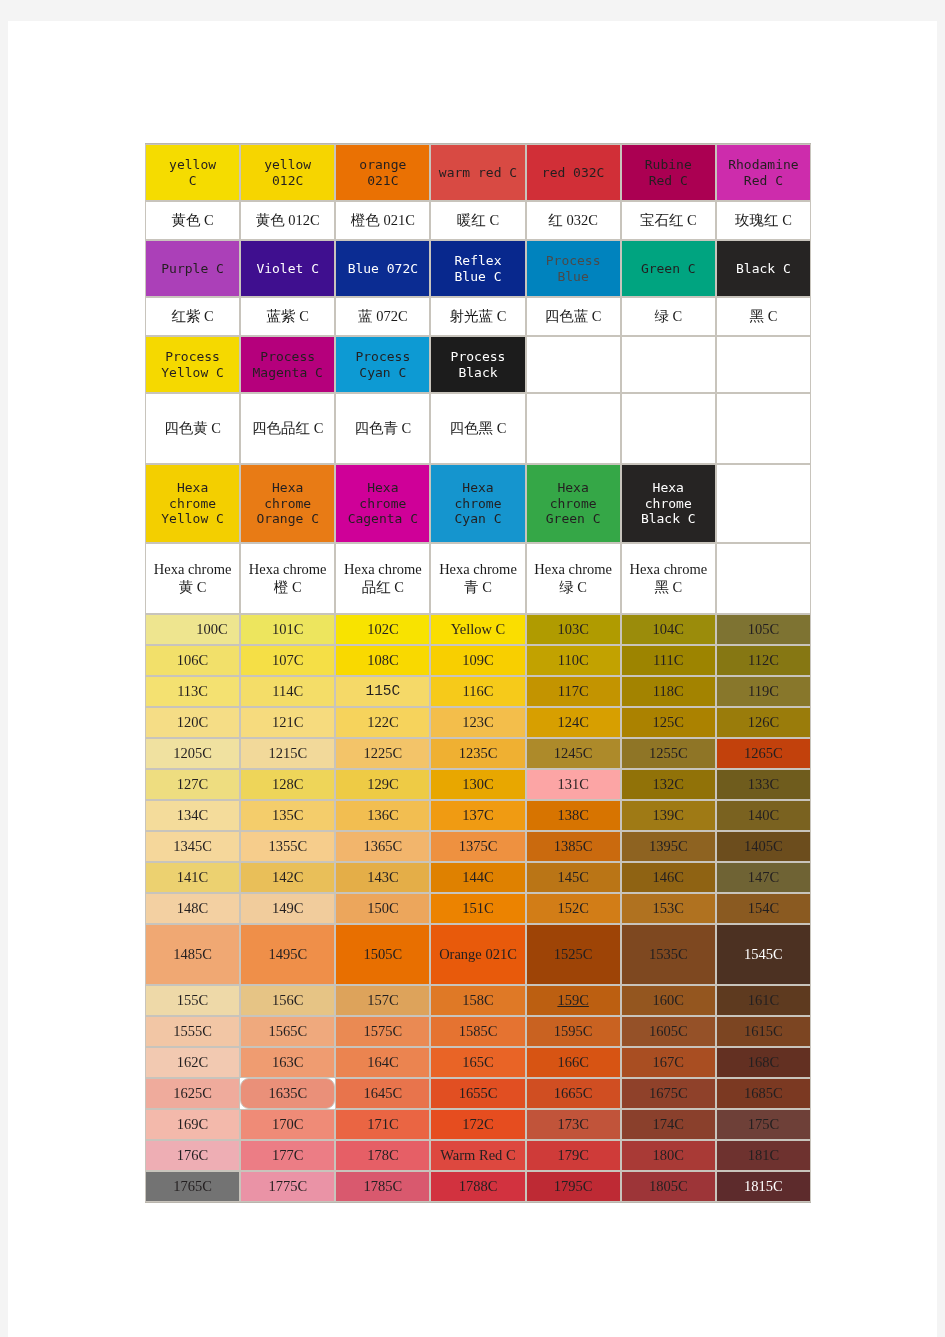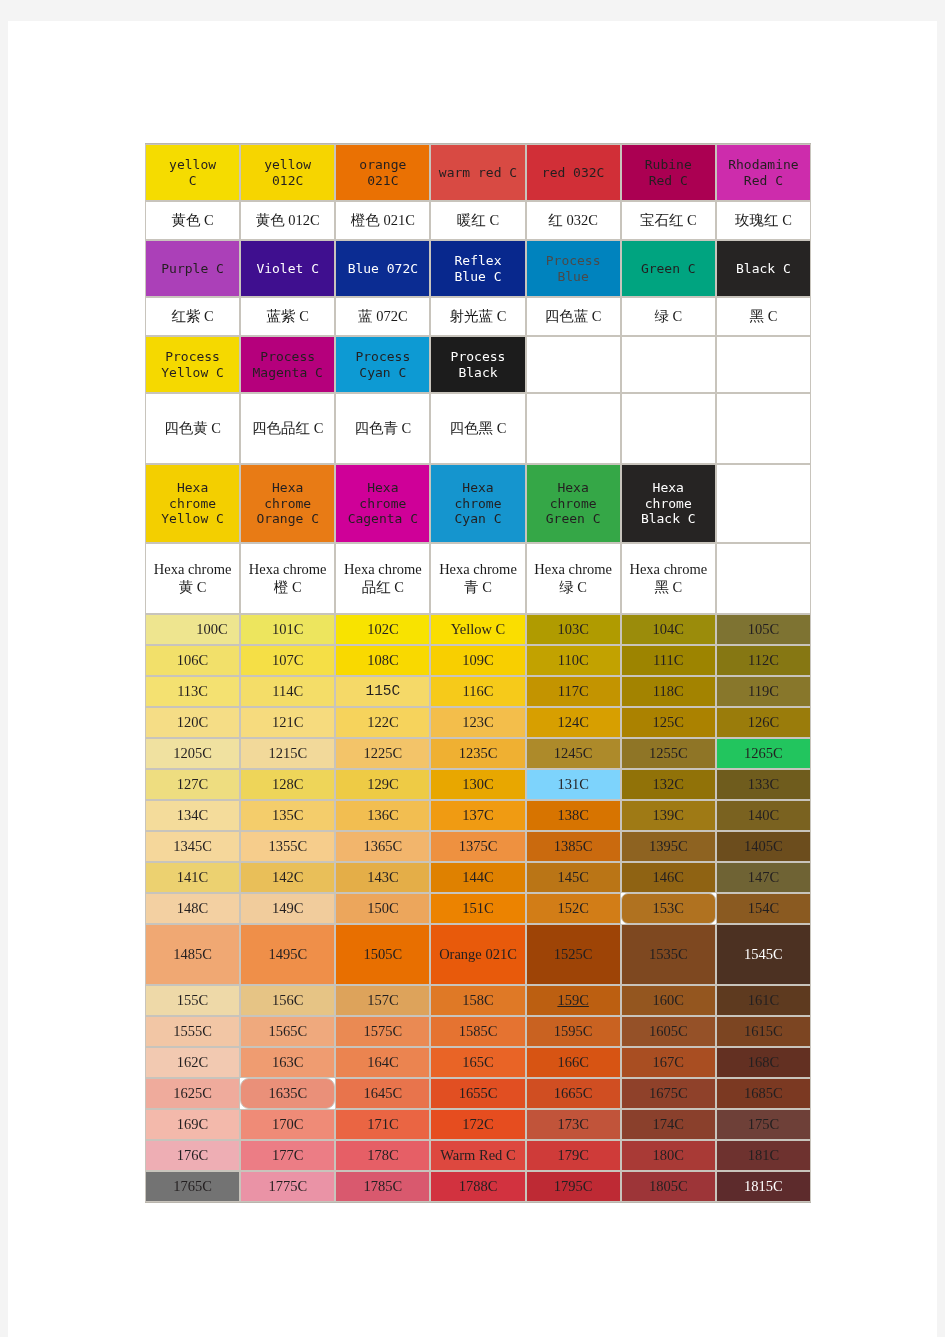--- a/index.html
+++ b/index.html
@@ -566,21 +566,21 @@
               <div class="cell r-num" style="background: rgb(173, 138, 42); color: rgb(35, 31, 32);">
                 <span class="inner">1245C</span>
               </div>
             </td>
             <td>
               <div class="cell r-num" style="background: rgb(143, 117, 38); color: rgb(35, 31, 32);">
                 <span class="inner">1255C</span>
               </div>
             </td>
             <td>
-              <div class="cell r-num" style="background: #22c55e; color: rgb(35, 31, 32);">
+              <div class="cell r-num" style="background: #c2410c; color: rgb(35, 31, 32);">
                 <span class="inner">1265C</span>
               </div>
             </td>
           </tr>
           <tr>
             <td>
               <div class="cell r-num" style="background: rgb(238, 221, 128); color: rgb(35, 31, 32);">
                 <span class="inner">127C</span>
               </div>
             </td>
@@ -593,21 +593,21 @@
               <div class="cell r-num" style="background: rgb(238, 203, 69); color: rgb(35, 31, 32);">
                 <span class="inner">129C</span>
               </div>
             </td>
             <td>
               <div class="cell r-num" style="background: rgb(232, 167, 0); color: rgb(35, 31, 32);">
                 <span class="inner">130C</span>
               </div>
             </td>
             <td>
-              <div class="cell r-num" style="background: #7dd3fc; color: rgb(35, 31, 32);">
+              <div class="cell r-num" style="background: #fca5a5; color: rgb(35, 31, 32);">
                 <span class="inner">131C</span>
               </div>
             </td>
             <td>
               <div class="cell r-num" style="background: rgb(145, 114, 8); color: rgb(35, 31, 32);">
                 <span class="inner">132C</span>
               </div>
             </td>
             <td>
               <div class="cell r-num" style="background: rgb(111, 92, 29); color: rgb(35, 31, 32);">
@@ -746,21 +746,21 @@
               <div class="cell r-num" style="background: rgb(236, 131, 0); color: rgb(35, 31, 32);">
                 <span class="inner">151C</span>
               </div>
             </td>
             <td>
               <div class="cell r-num" style="background: rgb(210, 125, 23); color: rgb(35, 31, 32);">
                 <span class="inner">152C</span>
               </div>
             </td>
             <td>
-              <div class="cell r-num" style="background: rgb(176, 114, 32); color: rgb(35, 31, 32); border-radius: 7px;">
+              <div class="cell r-num" style="background: rgb(176, 114, 32); color: rgb(35, 31, 32);">
                 <span class="inner">153C</span>
               </div>
             </td>
             <td>
               <div class="cell r-num" style="background: rgb(138, 90, 33); color: rgb(35, 31, 32);">
                 <span class="inner">154C</span>
               </div>
             </td>
           </tr>
           <tr>

